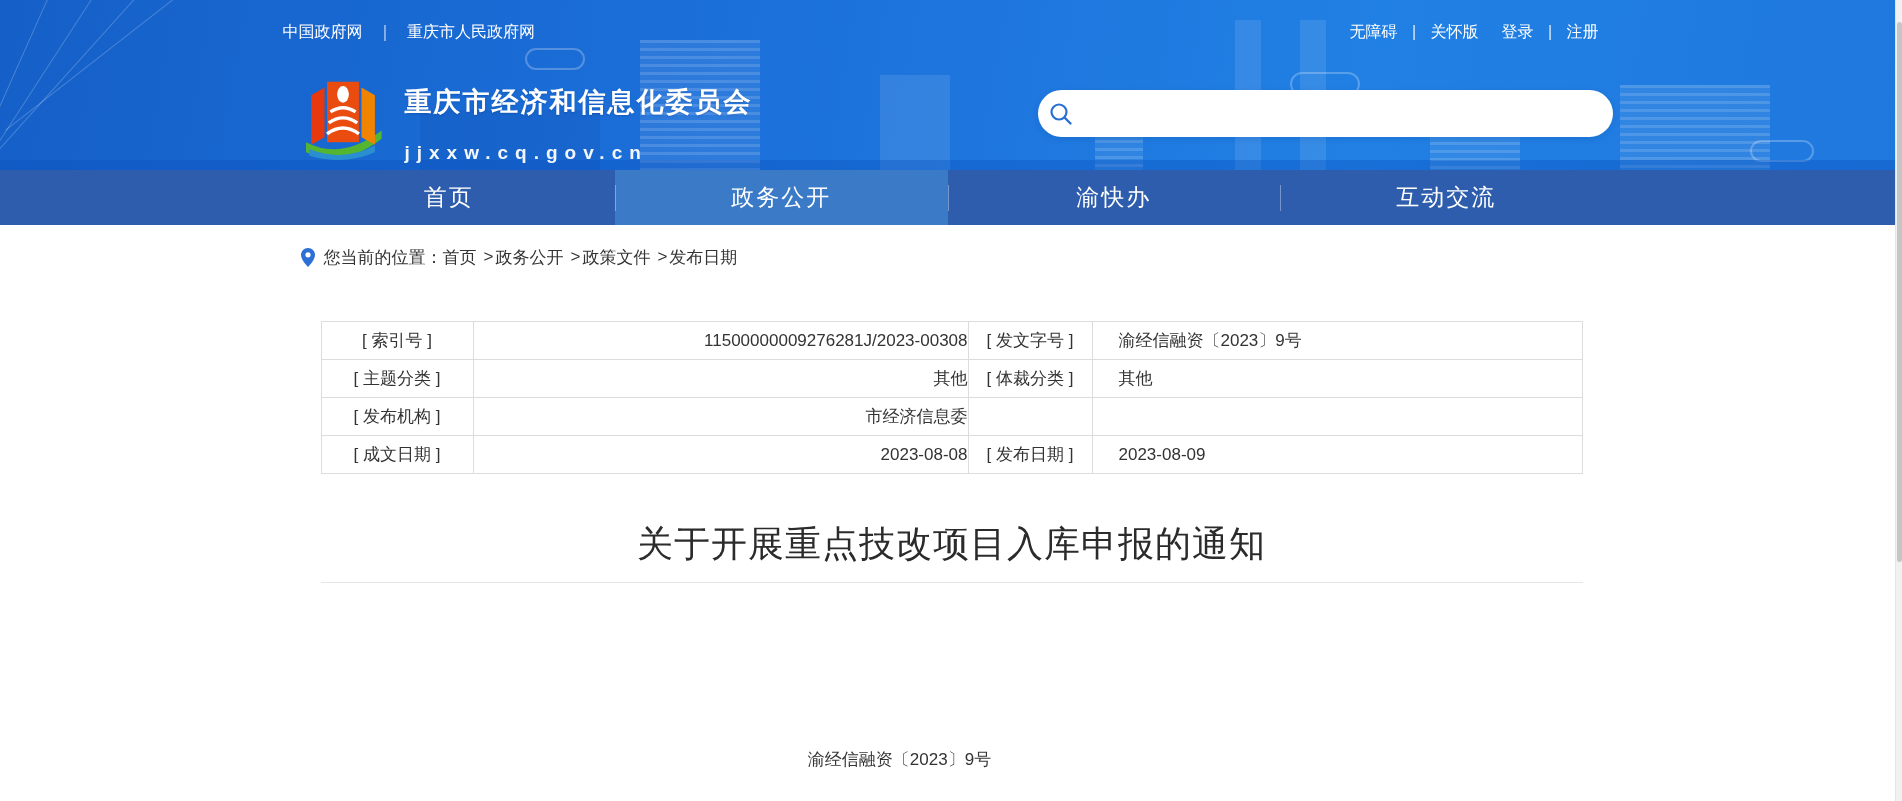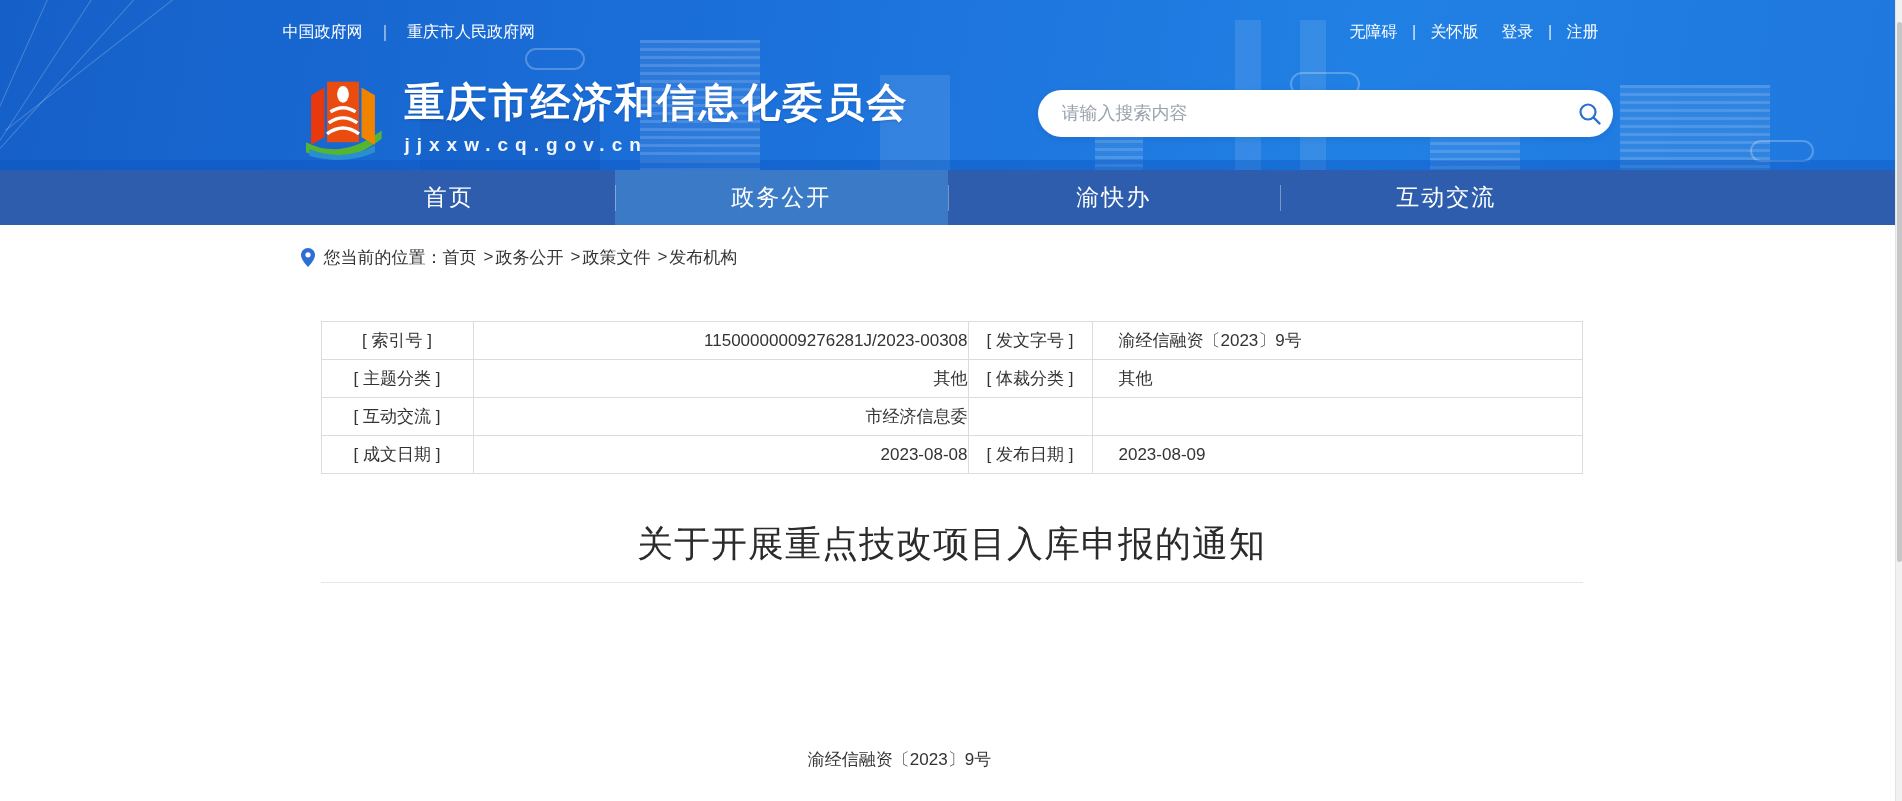--- a/index.html
+++ b/index.html
@@ -32,23 +32,23 @@
 
   .topbar { display:flex; justify-content:space-between; padding-top:22px; font-size:16px; }
   .topbar a { color:#fff; text-decoration:none; cursor:pointer; }
   .topbar .pipe { color:rgba(255,255,255,0.85); margin:0 10px; }
   .topbar .gap { display:inline-block; width:14px; }
   .topbar-right { padding-right:14px; }
 
   .brand { position:absolute; left:18px; top:74px; display:flex; align-items:flex-start; }
   .brand-logo { width:84px; height:86px; }
   .brand-text { margin-left:20px; padding-top:4px; }
-  .site-title { color:#fff; font-size:40px; font-weight:bold; letter-spacing:2px; line-height:48px;
+  .site-title { color:#fff; font-size:27px; font-weight:bold; letter-spacing:2px; line-height:48px;
                 text-shadow:0 1px 2px rgba(0,40,110,0.25); }
-  .site-url { color:rgba(255,255,255,0.95); font-size:19px; letter-spacing:7px; margin-top:8px; font-weight:bold; }
+  .site-url { color:rgba(255,255,255,0.95); font-size:19px; letter-spacing:7px; margin-top:16px; font-weight:bold; }
 
   .search { position:absolute; right:0; top:90px; width:575px; height:47px; background:#fff;
             border-radius:24px; display:flex; align-items:center; box-shadow:0 2px 6px rgba(0,40,110,0.12); }
   .search input { flex:1; border:none; outline:none; background:transparent; font-size:18px;
                   color:#333; padding:0 10px 0 24px; font-family:inherit; }
   .search input::placeholder { color:#9aa3ad; }
   .search .search-btn { width:46px; height:47px; display:flex; align-items:center; justify-content:center;
                         background:none; border:none; cursor:pointer; }
 
   
@@ -141,21 +141,20 @@
           <path d="M33,57 Q50,45 67,57" stroke="#ffffff" stroke-width="4" fill="none"></path>
           <path d="M31,70 Q50,56 69,70" stroke="#ffffff" stroke-width="4" fill="none"></path>
         </svg>
         <div class="brand-text">
           <div class="site-title">重庆市经济和信息化委员会</div>
           <div class="site-url">jjxxw.cq.gov.cn</div>
         </div>
       </div>
 
       <div class="search">
-        <input type="text" placeholder="请输入搜索内容" style="">
         <button class="search-btn">
           <svg width="26" height="26" viewBox="0 0 26 26">
             <circle cx="11" cy="11" r="7.5" fill="none" stroke="#2a6fd2" stroke-width="2.2"></circle>
             <line x1="16.5" y1="16.5" x2="22.5" y2="22.5" stroke="#2a6fd2" stroke-width="2.4" stroke-linecap="round"></line>
           </svg>
         </button>
       </div>
     </div>
   </div>
 
@@ -177,41 +176,41 @@
             <circle cx="7" cy="6.8" r="2.6" fill="#ffffff"></circle>
           </svg>
         </span>
         <span>您当前的位置：</span>
         <a>首页</a>
         <span class="sep">&gt;</span>
         <a>政务公开</a>
         <span class="sep">&gt;</span>
         <a>政策文件</a>
         <span class="sep">&gt;</span>
-        <a>发布机构</a>
+        <a>发布日期</a>
       </div>
     </div>
 
     <div class="doc-area">
       <table class="meta-table">
         <tbody>
           <tr>
             <td class="lbl">[ 索引号 ]</td>
             <td class="val val1">11500000009276281J/2023-00308</td>
             <td class="lbl lbl2">[ 发文字号 ]</td>
             <td class="val">渝经信融资〔2023〕9号</td>
           </tr>
           <tr>
             <td class="lbl">[ 主题分类 ]</td>
             <td class="val val1">其他</td>
             <td class="lbl lbl2">[ 体裁分类 ]</td>
             <td class="val">其他</td>
           </tr>
           <tr>
-            <td class="lbl">[ 互动交流 ]</td>
+            <td class="lbl">[ 发布机构 ]</td>
             <td class="val val1">市经济信息委</td>
             <td class="lbl lbl2"></td>
             <td class="val"></td>
           </tr>
           <tr>
             <td class="lbl">[ 成文日期 ]</td>
             <td class="val val1">2023-08-08</td>
             <td class="lbl lbl2">[ 发布日期 ]</td>
             <td class="val">2023-08-09</td>
           </tr>

